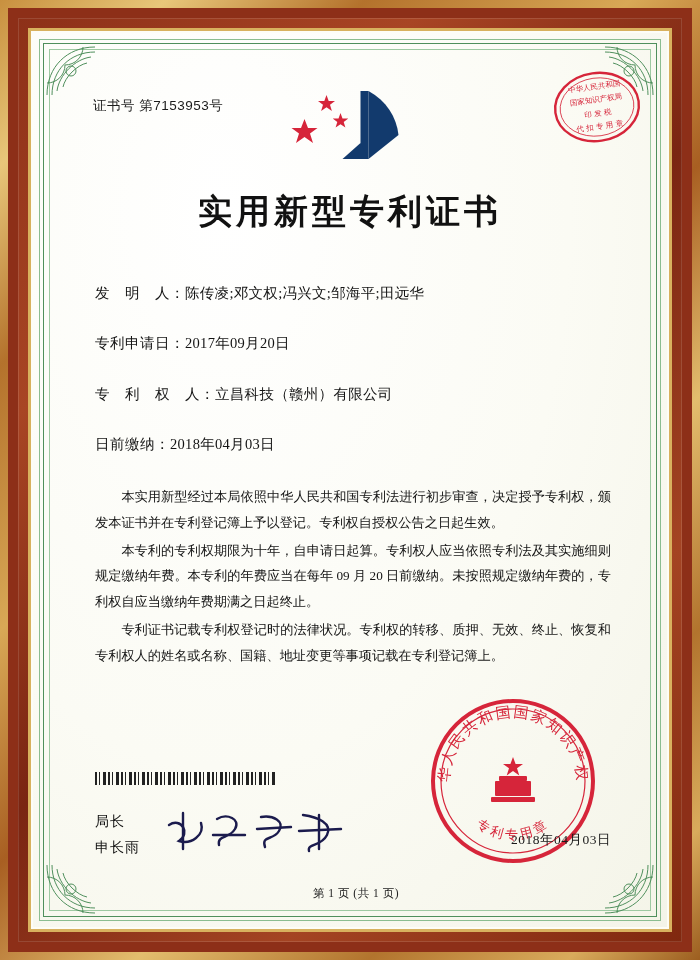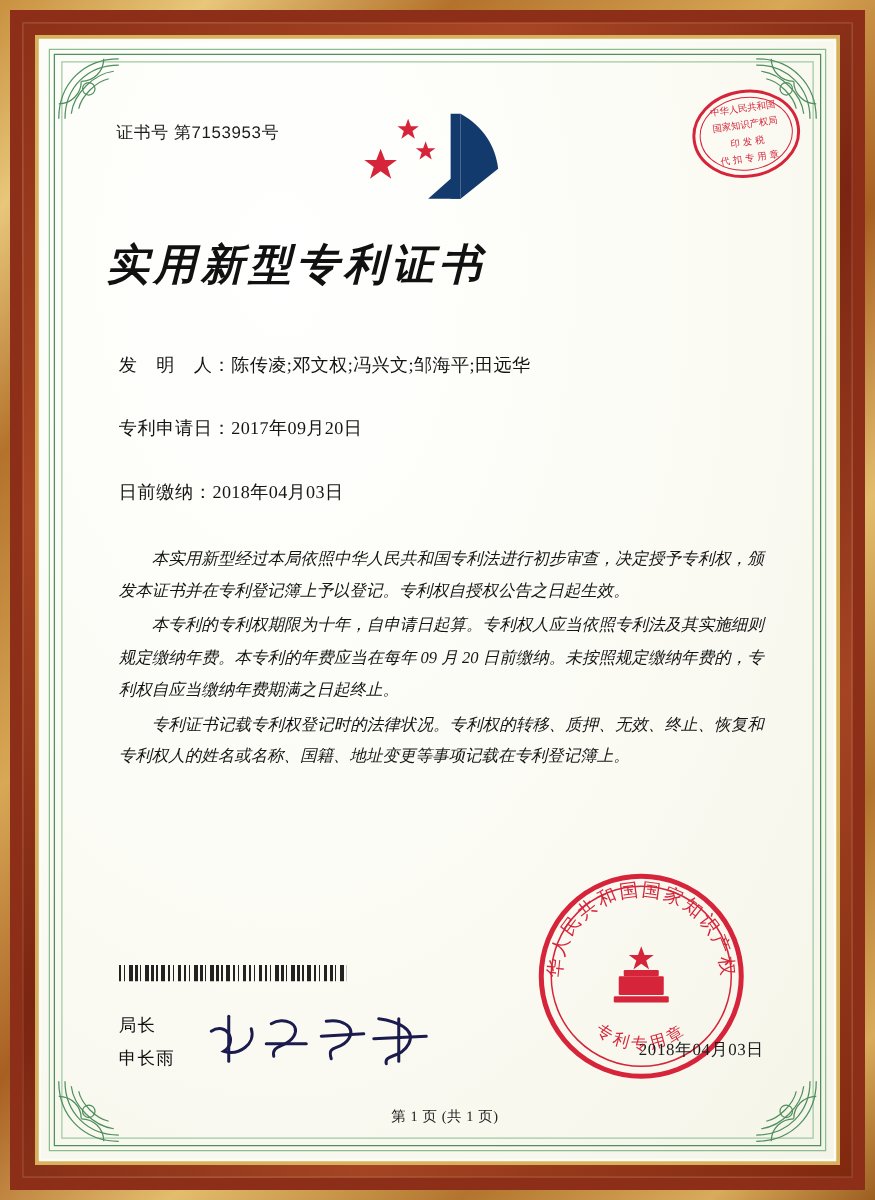--- a/index.html
+++ b/index.html
@@ -108,27 +108,27 @@
   
   .stamp-top {
     position: absolute;
     right: 24px;
     top: 28px;
     width: 92px;
     height: 92px;
   }
 
   .title {
+    text-align: center;
     font-size: 34px;
     font-weight: bold;
     letter-spacing: 4px;
     color: #111;
     margin-top: 74px;
     font-family: "DejaVu Serif", serif;
-    font-style: italic;
   }
 
   .fields {
     margin-top: 48px;
     padding-left: 10px;
   }
   .field-row {
     font-size: 14.5px;
     color: #141414;
     margin-bottom: 30px;
@@ -146,21 +146,20 @@
     margin-top: 26px;
     padding: 0 4px 0 10px;
   }
   .para {
     font-size: 13.2px;
     line-height: 1.95;
     color: #141414;
     text-align: justify;
     text-indent: 2em;
     margin: 0 0 2px 0;
-    font-style: italic;
   }
 
   
   .barcode {
     position: absolute;
     left: 62px;
     bottom: 142px;
     width: 182px;
     height: 13px;
     background:
@@ -309,20 +308,23 @@
       </div>
 
       <div class="title">实用新型专利证书</div>
 
       <div class="fields">
         <div class="field-row">
           <span class="field-label">发　明　人：</span><span class="field-value">陈传凌;邓文权;冯兴文;邹海平;田远华</span>
         </div>
         <div class="field-row">
           <span class="field-label">专利申请日：</span><span class="field-value">2017年09月20日</span>
+        </div>
+        <div class="field-row">
+          <span class="field-label">专　利　权　人：</span><span class="field-value">立昌科技（赣州）有限公司</span>
         </div>
         <div class="field-row">
           <span class="field-label">日前缴纳：</span><span class="field-value">2018年04月03日</span>
         </div>
       </div>
 
       <div class="paragraphs">
         <p class="para">本实用新型经过本局依照中华人民共和国专利法进行初步审查，决定授予专利权，颁发本证书并在专利登记簿上予以登记。专利权自授权公告之日起生效。</p>
         <p class="para">本专利的专利权期限为十年，自申请日起算。专利权人应当依照专利法及其实施细则规定缴纳年费。本专利的年费应当在每年 09 月 20 日前缴纳。未按照规定缴纳年费的，专利权自应当缴纳年费期满之日起终止。</p>
         <p class="para">专利证书记载专利权登记时的法律状况。专利权的转移、质押、无效、终止、恢复和专利权人的姓名或名称、国籍、地址变更等事项记载在专利登记簿上。</p>

